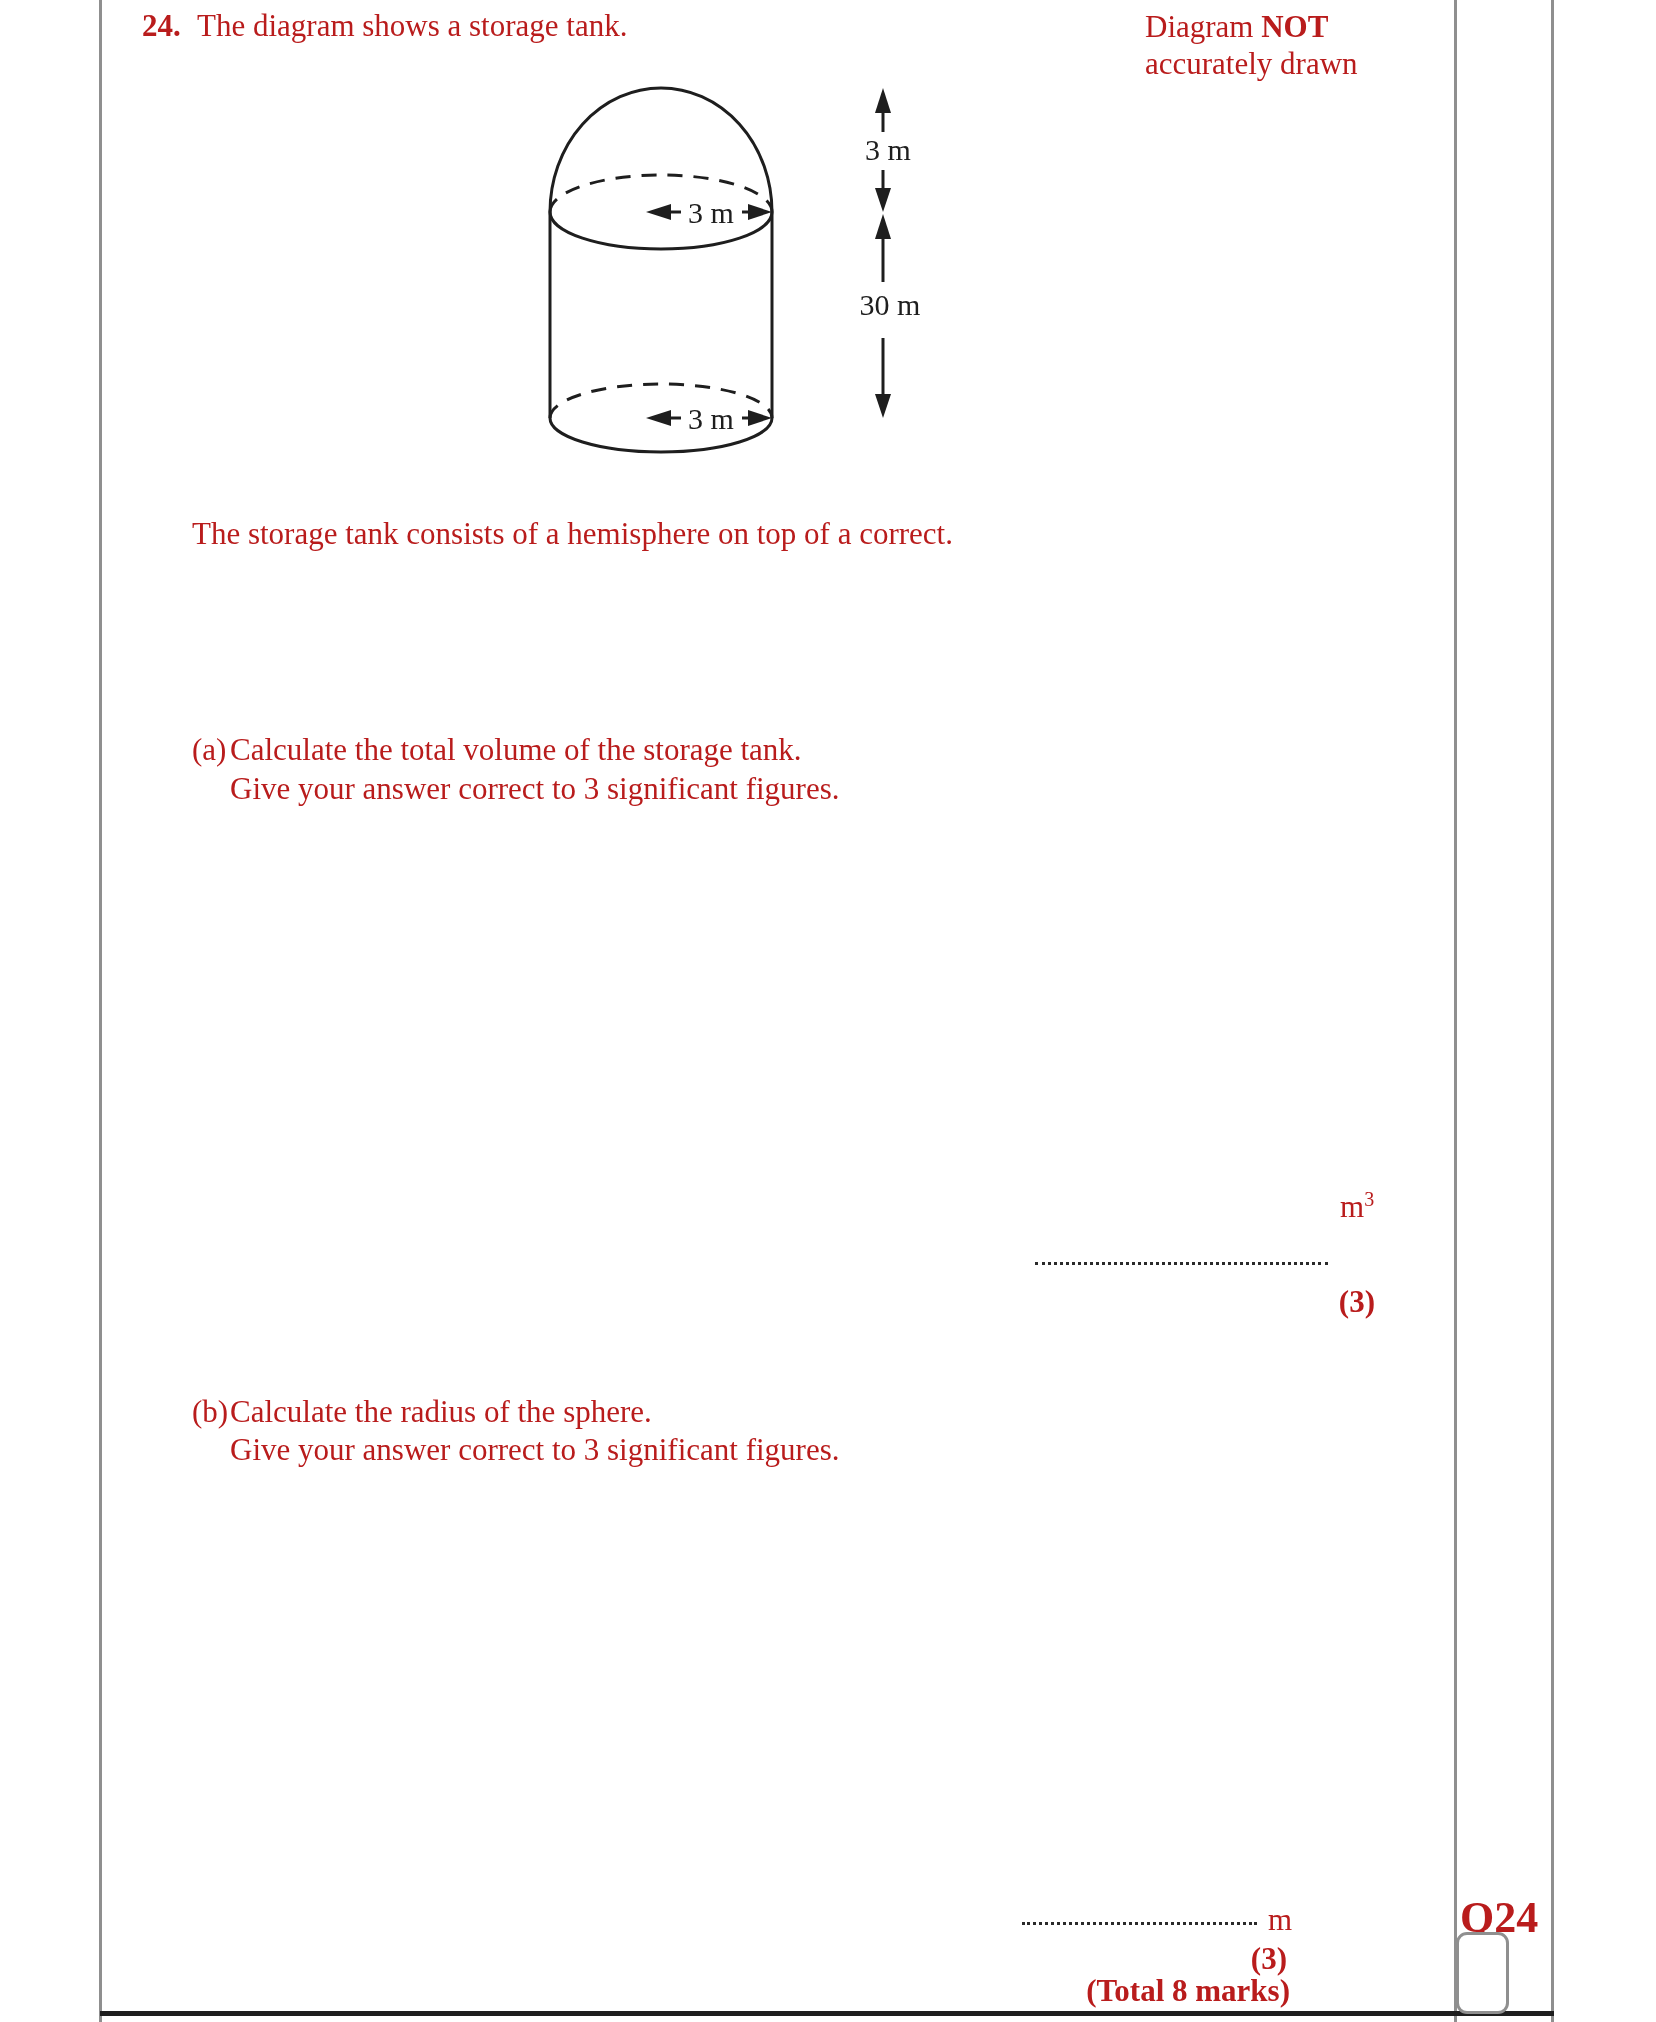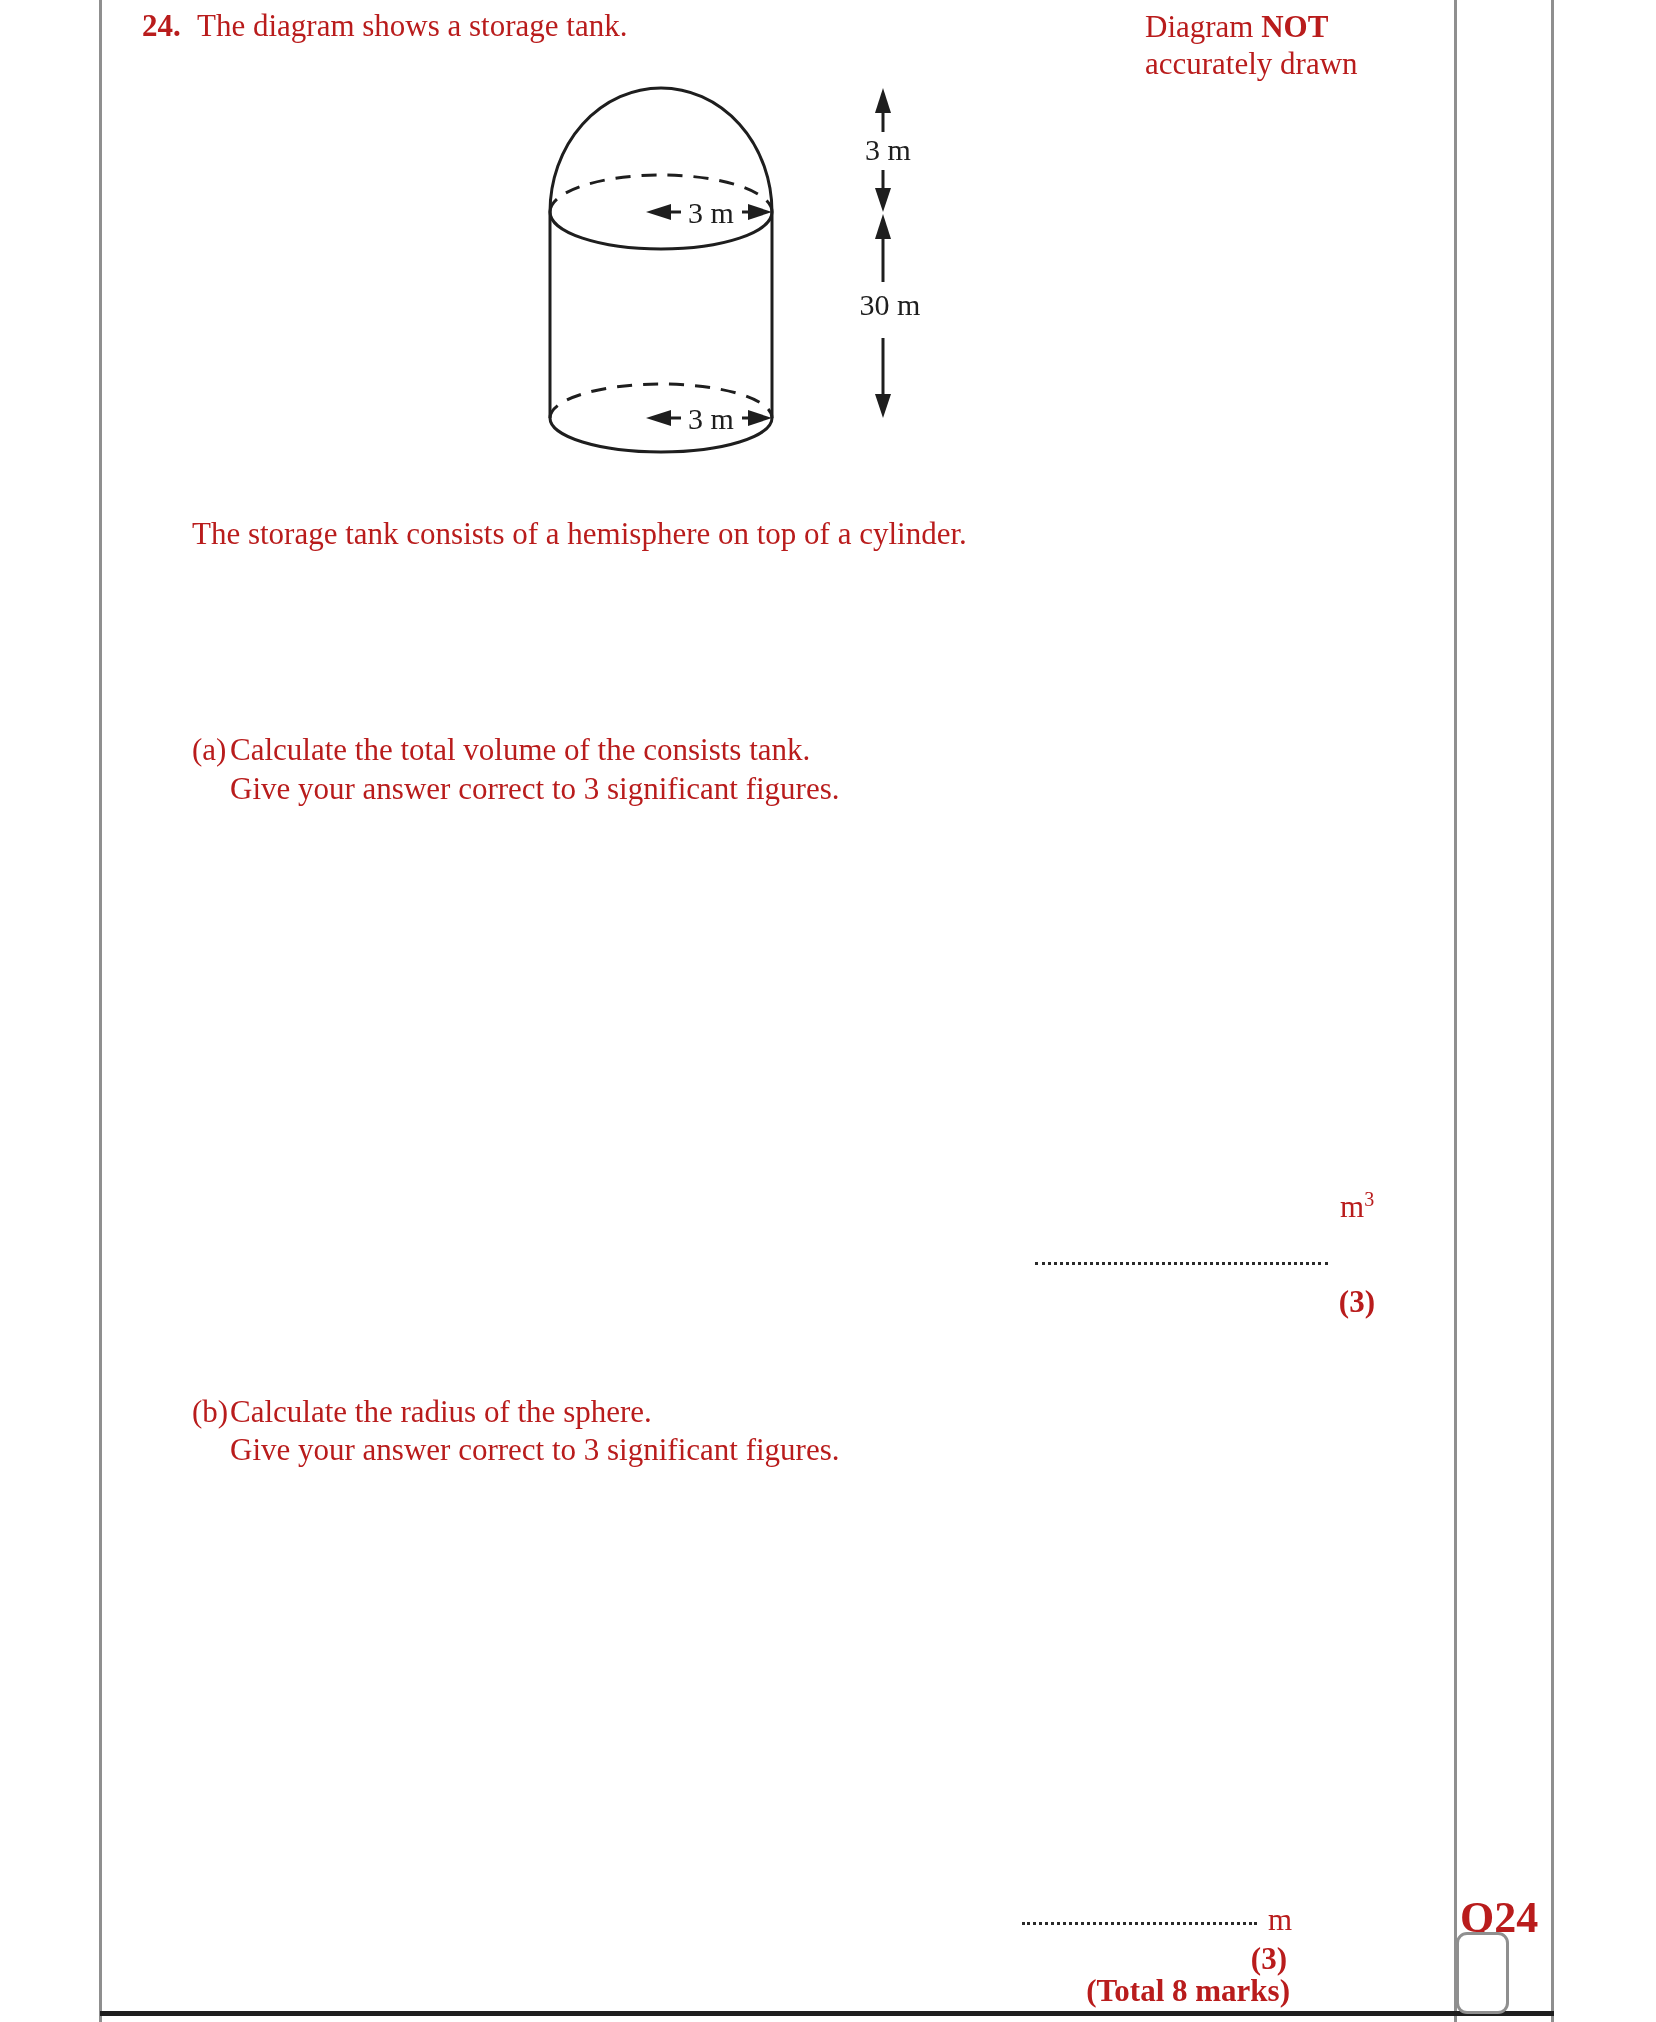--- a/index.html
+++ b/index.html
@@ -84,25 +84,25 @@
 
     <g>
       <polygon points="883,214 875,239 891,239" fill="#1e1e1e"></polygon>
       <line x1="883" y1="235" x2="883" y2="282" stroke="#1e1e1e" stroke-width="3"></line>
       <text x="890" y="315" text-anchor="middle">30 m</text>
       <line x1="883" y1="338" x2="883" y2="395" stroke="#1e1e1e" stroke-width="3"></line>
       <polygon points="883,418 875,394 891,394" fill="#1e1e1e"></polygon>
     </g>
   </svg>
 
-  <div class="abs" style="left:192px; top:516px">The storage tank consists of a hemisphere on top of a cylinder.</div>
+  <div class="abs" style="left:192px; top:516px">The storage tank consists of a hemisphere on top of a correct.</div>
 
 
   <div class="abs" style="left:192px; top:732px">(a)</div>
-  <div class="abs" style="left:230px; top:732px">Calculate the total volume of the consists tank.</div>
+  <div class="abs" style="left:230px; top:732px">Calculate the total volume of the storage tank.</div>
   <div class="abs" style="left:230px; top:771px">Give your answer correct to 3 significant figures.</div>
 
   <div class="dotline" style="left:1035px; top:1262px; width:293px"></div>
   <div class="abs" style="left:1340px; top:1189px"><span>m</span><span class="sup">3</span></div>
   <div class="abs b" style="right:281px; top:1284px">(3)</div>
 
 
   <div class="abs" style="left:192px; top:1394px">(b)</div>
   <div class="abs" style="left:230px; top:1394px">Calculate the radius of the sphere.</div>
   <div class="abs" style="left:230px; top:1432px">Give your answer correct to 3 significant figures.</div>

